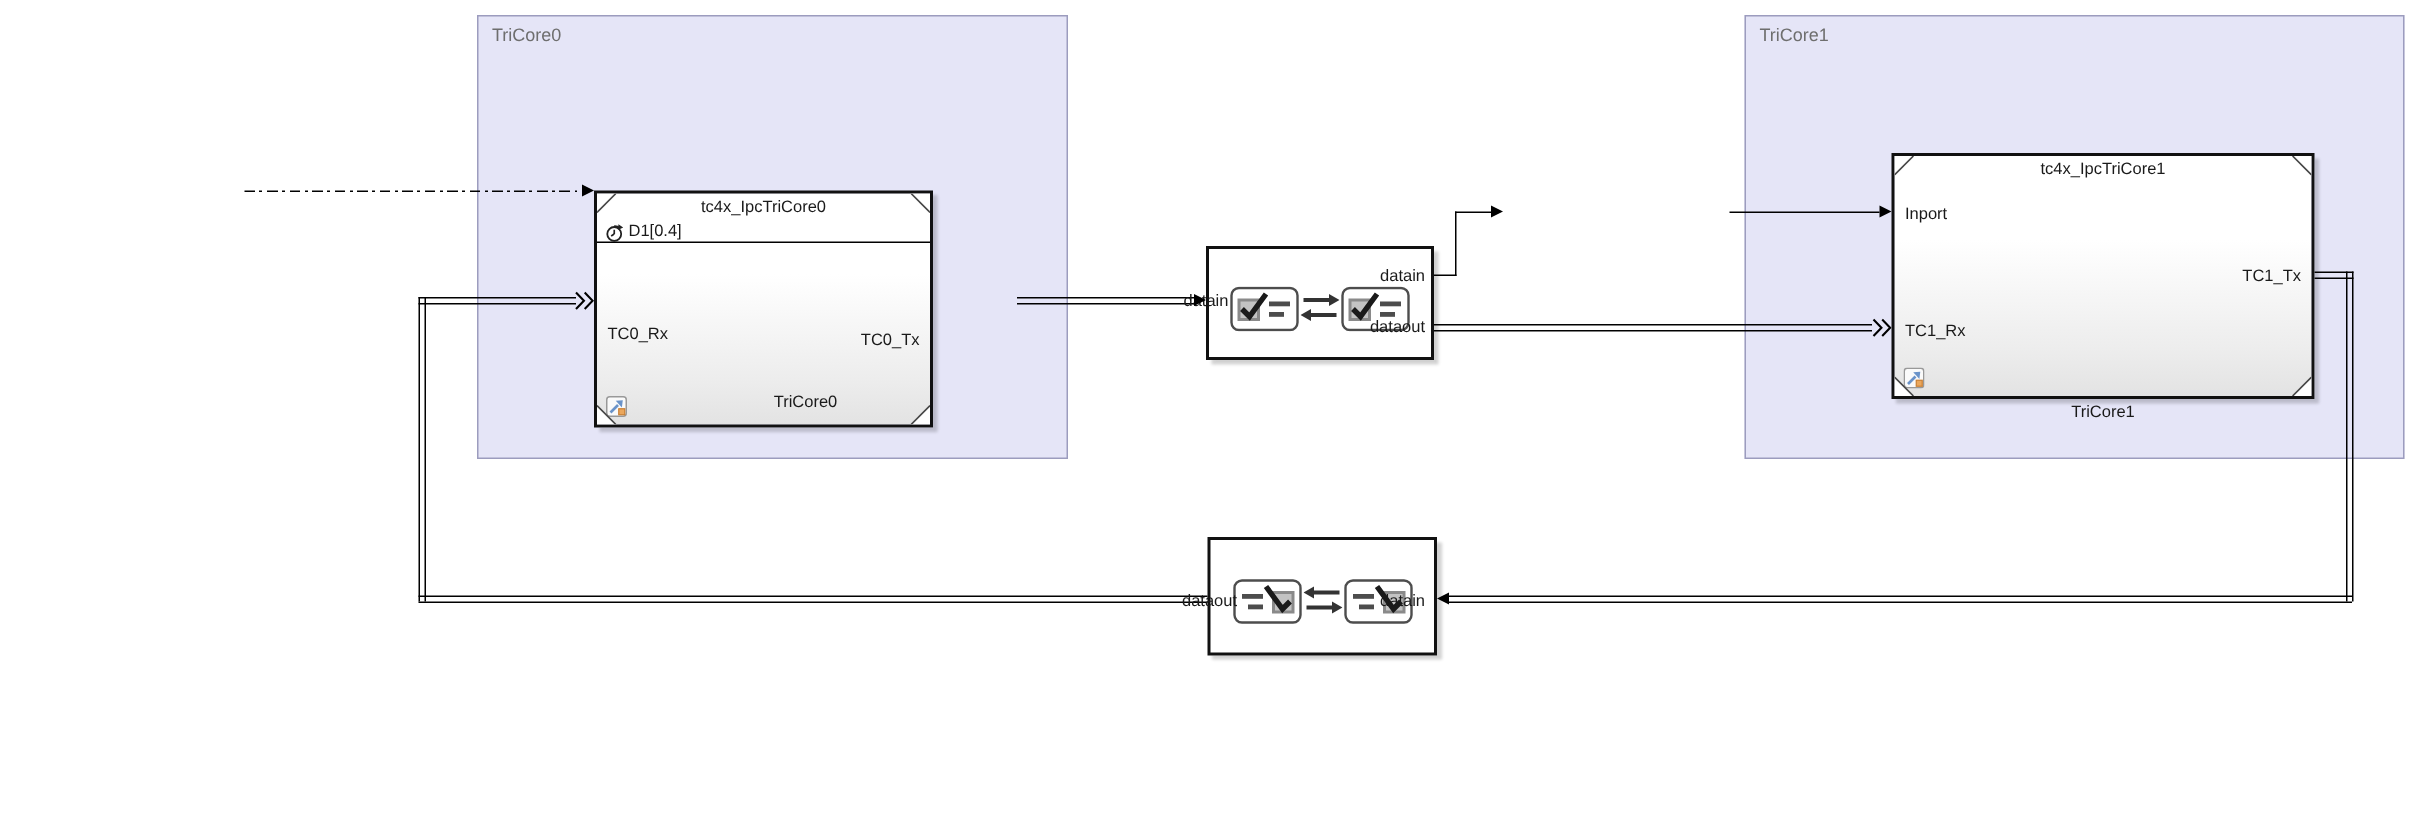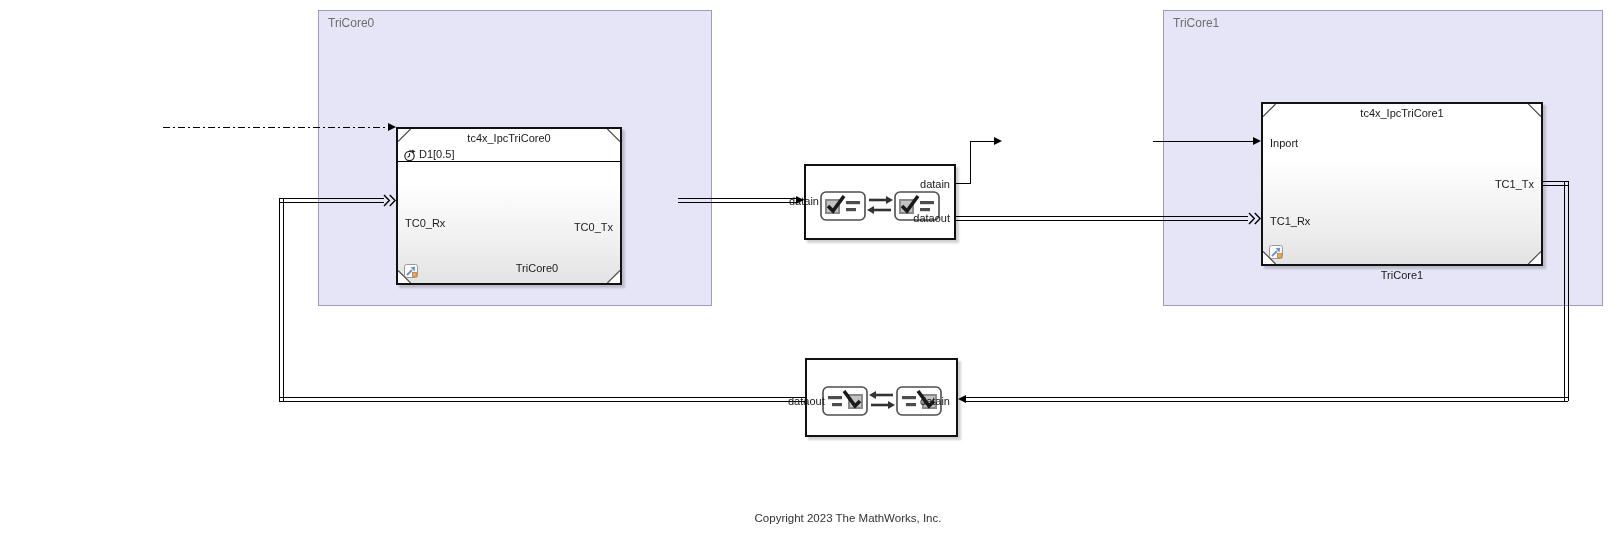--- a/index.html
+++ b/index.html
@@ -135,21 +135,21 @@
   <div class="wire wire-dv" style="left:1564px;top:181px;height:220px;"></div>
   <div class="wire wire-dh" style="left:966px;top:397px;width:602px;"></div>
   <div class="ah ah-l" style="left:958px;top:395px;"></div>
 
 
   <div class="block gradient" style="left:396px;top:101px;width:226px;height:158px;margin-top:26px;">
     <div class="blk-title">tc4x_IpcTriCore0</div>
     <svg class="icon" style="left:5px;top:20px;" width="13" height="13">
         <use href="#sym-timer"></use>
       </svg>
-    <span class="port" style="left:21px;top:19px;">D1[0.5]</span>
+    <span class="port" style="left:21px;top:19px;">D1[0.4]</span>
     <div class="divider" style="top:32px;"></div>
     <span class="port" style="left:7px;top:88px;text-align:right;">TC0_Rx</span>
     <span class="port" style="right:7px;top:92px;">TC0_Tx</span>
     <svg class="icon" style="left:6px;bottom:5px;" width="14" height="14">
         <use href="#sym-modelref"></use>
       </svg>
     <svg class="notch tl" width="13" height="13">
         <use href="#sym-notch"></use>
       </svg>
     <svg class="notch tr" width="13" height="13">
@@ -210,15 +210,14 @@
         <use href="#sym-checkbox-list"></use>
       </svg>
     <svg class="icon mirror" style="left:62px;top:28px;" width="26" height="24">
         <use href="#sym-exchange"></use>
       </svg>
     <svg class="icon mirror" style="left:89px;top:26px;" width="46" height="30">
         <use href="#sym-checkbox-list"></use>
       </svg>
   </div>
 
-  <div class="copyright" style="left:648px;top:512px;width:400px;">Copyright 2023 The MathWorks, Inc.</div>
 
 </div>
 
 </body></html>

